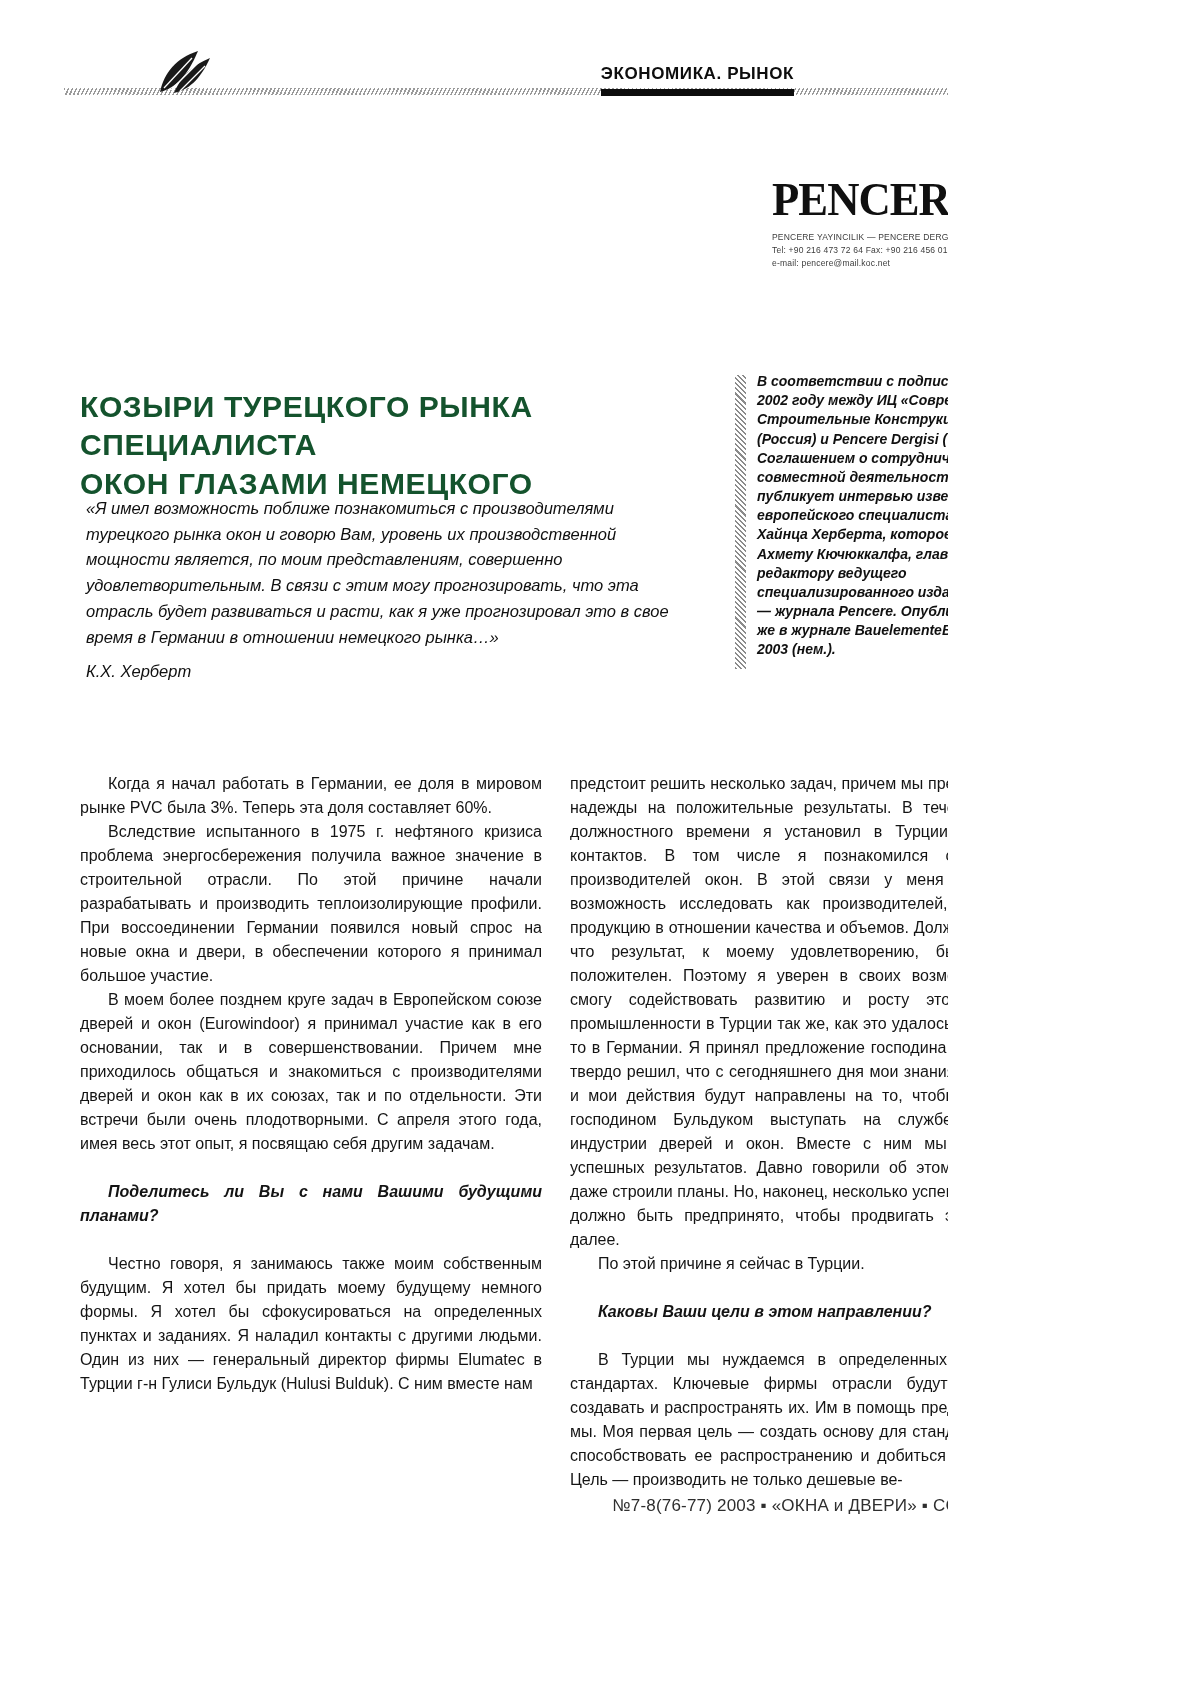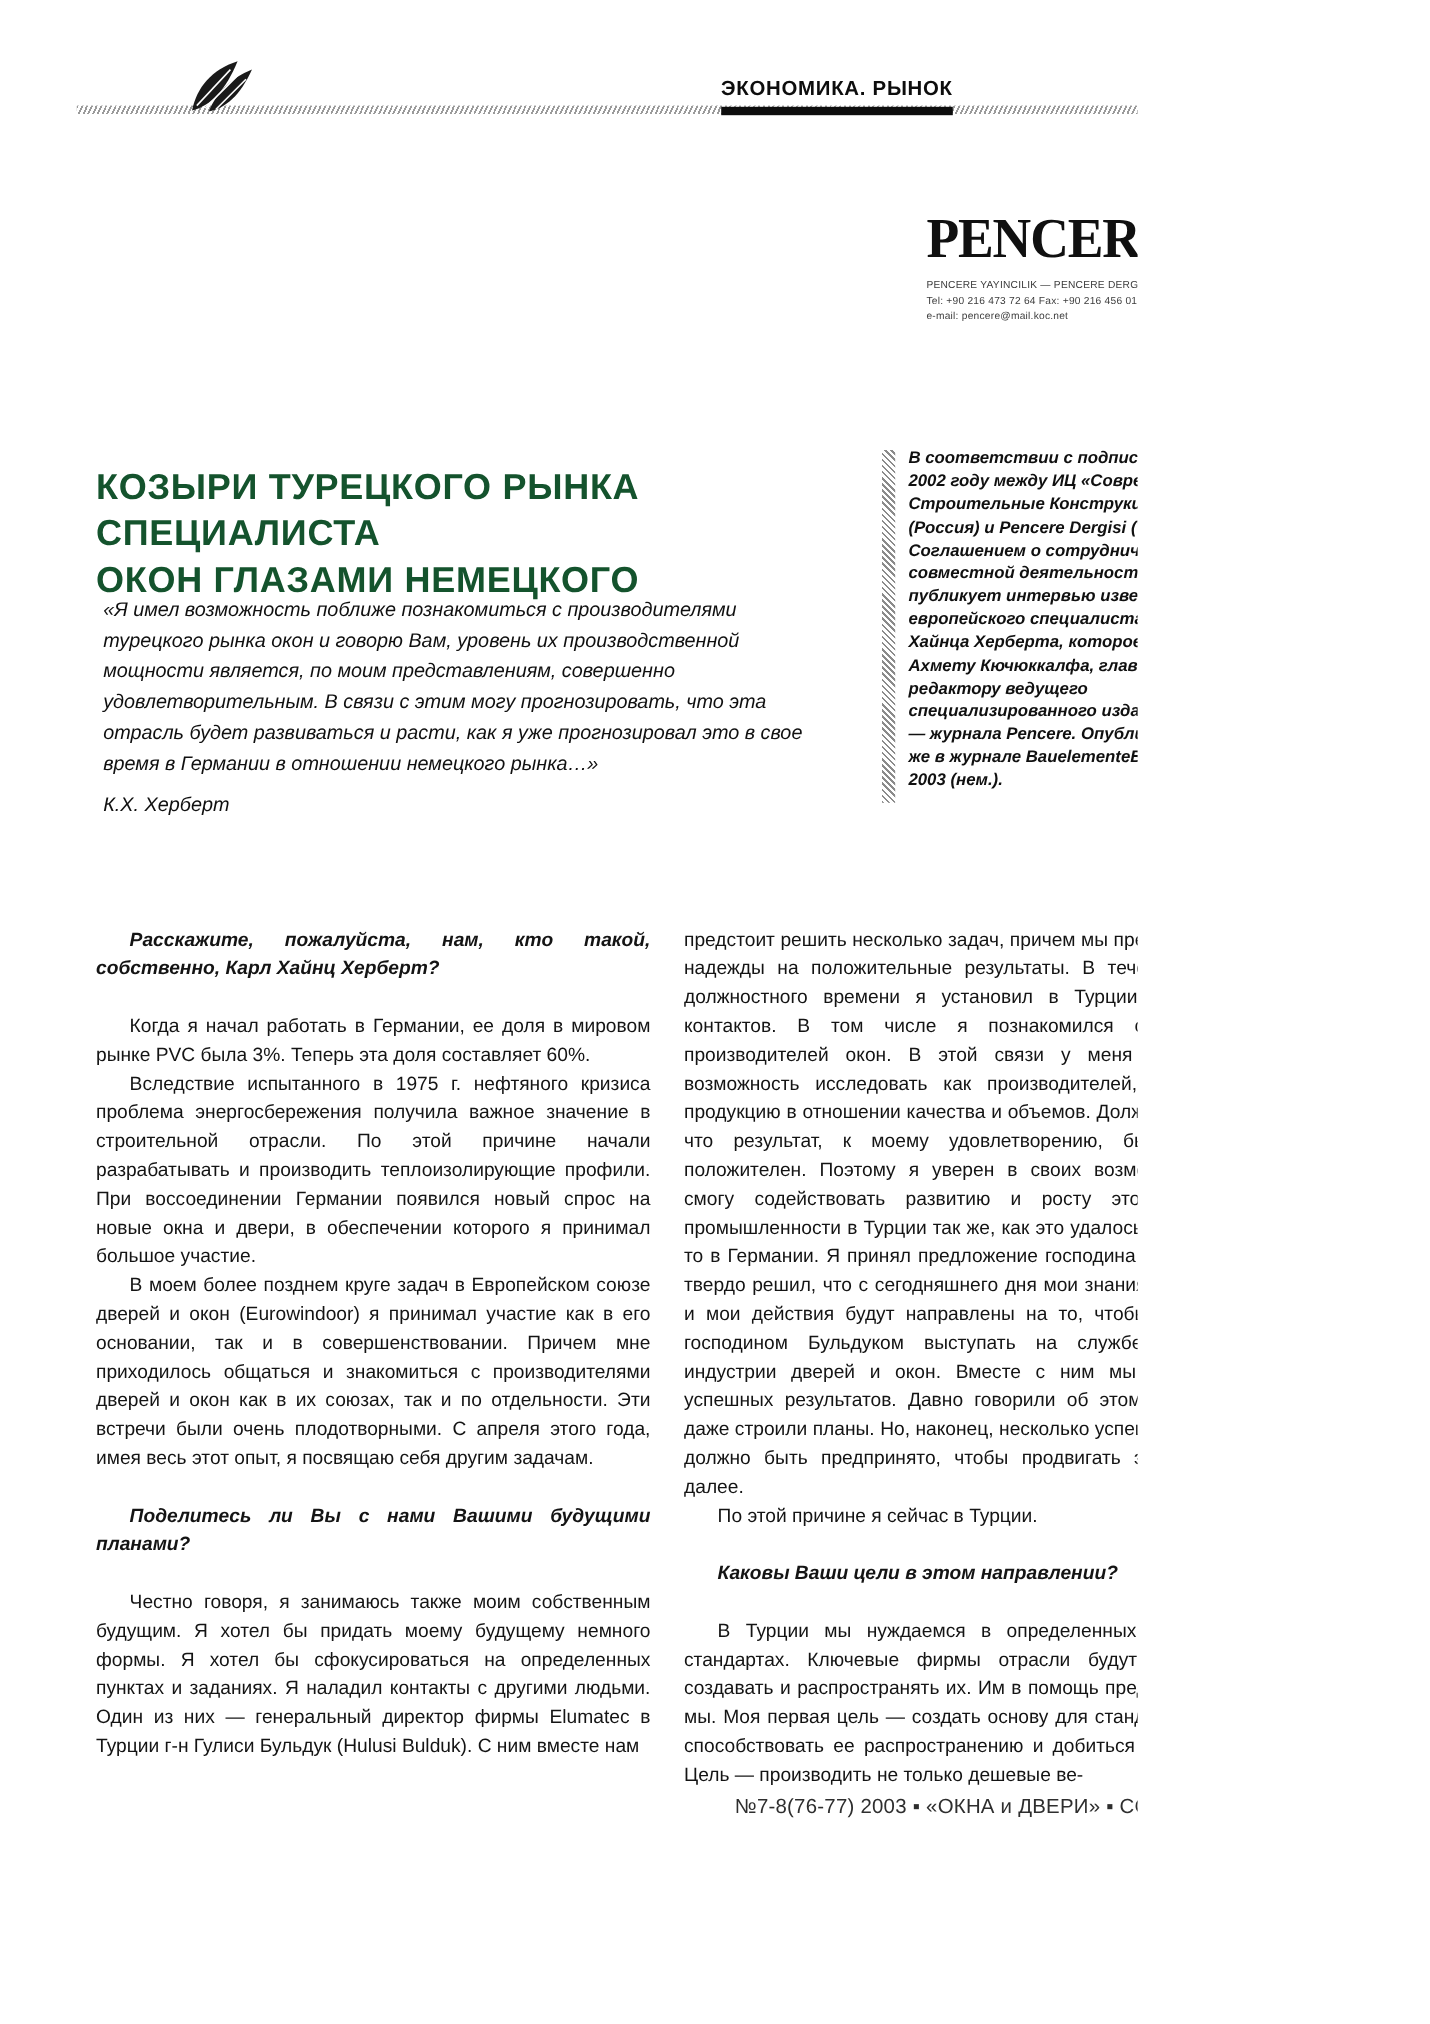--- a/index.html
+++ b/index.html
@@ -113,21 +113,20 @@
     <div>«Я имел возможность поближе познакомиться с производителями турецкого рынка окон и говорю Вам, уровень их производственной мощности является, по моим представлениям, совершенно удовлетворительным. В связи с этим могу прогнозировать, что эта отрасль будет развиваться и расти, как я уже прогнозировал это в свое время в Германии в отношении немецкого рынка…»</div>
     <div class="lead-author">К.Х. Херберт</div>
   </div>
 
   <div class="sidebar">
     <div class="sidebar-bar"></div>
     <div class="sidebar-text">В соответствии с подписанным в 2002 году между ИЦ «Современные Строительные Конструкции» (Россия) и Pencere Dergisi (Турция) Соглашением о сотрудничестве и совместной деятельности, редакция публикует интервью известного европейского специалиста г-на Карла Хайнца Херберта, которое он дал г-ну Ахмету Кючюккалфа, главному редактору ведущего специализированного издания Турции — журнала Pencere. Опубликовано так же в журнале BauelementeBau, April, 2003 (нем.).</div>
   </div>
 
   <div class="col col-left">
-    <p class="question first">Расскажите, пожалуйста, нам, кто такой, собственно, Карл Хайнц Херберт?</p>
     <p class="para">Когда я начал работать в Германии, ее доля в мировом рынке PVC была 3%. Теперь эта доля составляет 60%.</p>
     <p class="para">Вследствие испытанного в 1975 г. нефтяного кризиса проблема энергосбережения получила важное значение в строительной отрасли. По этой причине начали разрабатывать и производить теплоизолирующие профили. При воссоединении Германии появился новый спрос на новые окна и двери, в обеспечении которого я принимал большое участие.</p>
     <p class="para">В моем более позднем круге задач в Европейском союзе дверей и окон (Eurowindoor) я принимал участие как в его основании, так и в совершенствовании. Причем мне приходилось общаться и знакомиться с производителями дверей и окон как в их союзах, так и по отдельности. Эти встречи были очень плодотворными. С апреля этого года, имея весь этот опыт, я посвящаю себя другим задачам.</p>
     <p class="question">Поделитесь ли Вы с нами Вашими будущими планами?</p>
     <p class="para">Честно говоря, я занимаюсь также моим собственным будущим. Я хотел бы придать моему будущему немного формы. Я хотел бы сфокусироваться на определенных пунктах и заданиях. Я наладил контакты с другими людьми. Один из них — генеральный директор фирмы Elumatec в Турции г-н Гулиси Бульдук (Hulusi Bulduk). С ним вместе нам</p>
   </div>
 
   <div class="col col-right">
     <p class="para no-indent">предстоит решить несколько задач, причем мы преисполнены надежды на положительные результаты. В течение моего должностного времени я установил в Турции несколько контактов. В том числе я познакомился с союзами производителей окон. В этой связи у меня появилась возможность исследовать как производителей, так и их продукцию в отношении качества и объемов. Должен сказать, что результат, к моему удовлетворению, был весьма положителен. Поэтому я уверен в своих возможностях и смогу содействовать развитию и росту этой отрасли промышленности в Турции так же, как это удалось мне когда-то в Германии. Я принял предложение господина Бульдука и твердо решил, что с сегодняшнего дня мои знания, мой опыт и мои действия будут направлены на то, чтобы вместе с господином Бульдуком выступать на службе турецкой индустрии дверей и окон. Вместе с ним мы достигнем успешных результатов. Давно говорили об этом, писали и даже строили планы. Но, наконец, несколько успешных шагов должно быть предпринято, чтобы продвигать этот сектор далее.</p>
     <p class="para">По этой причине я сейчас в Турции.</p>

